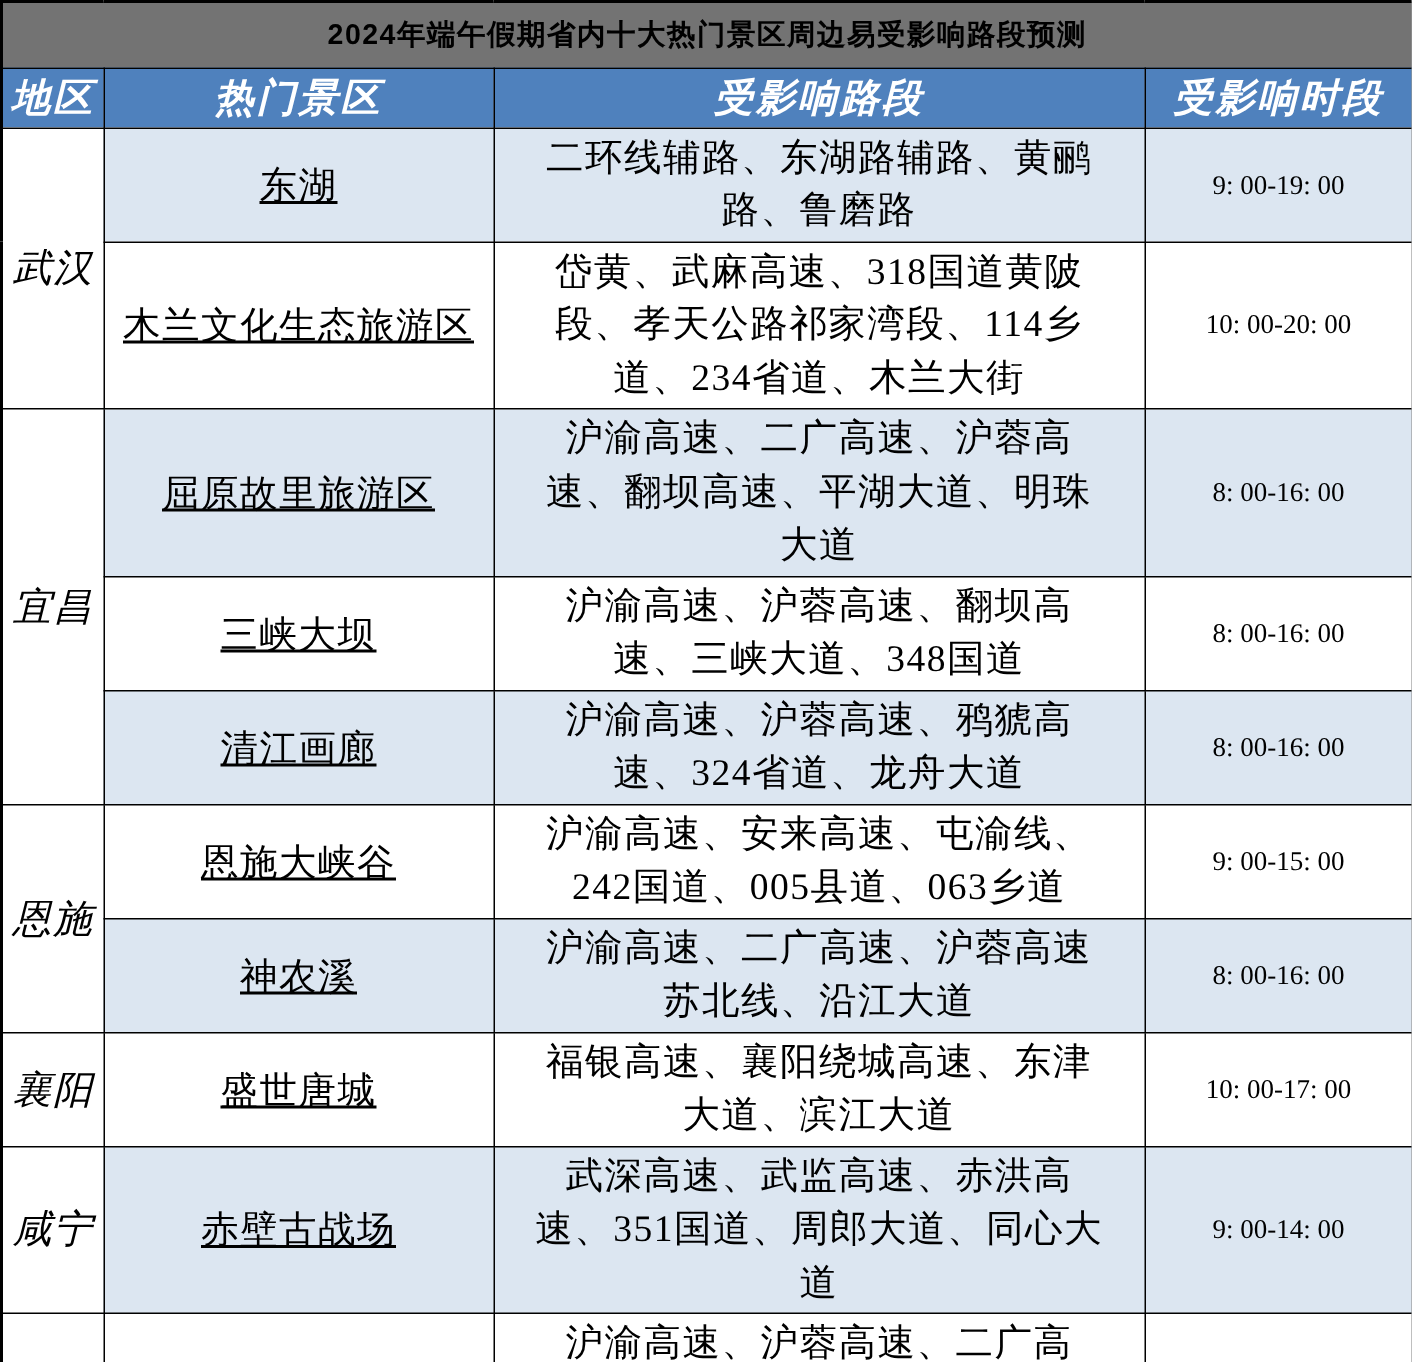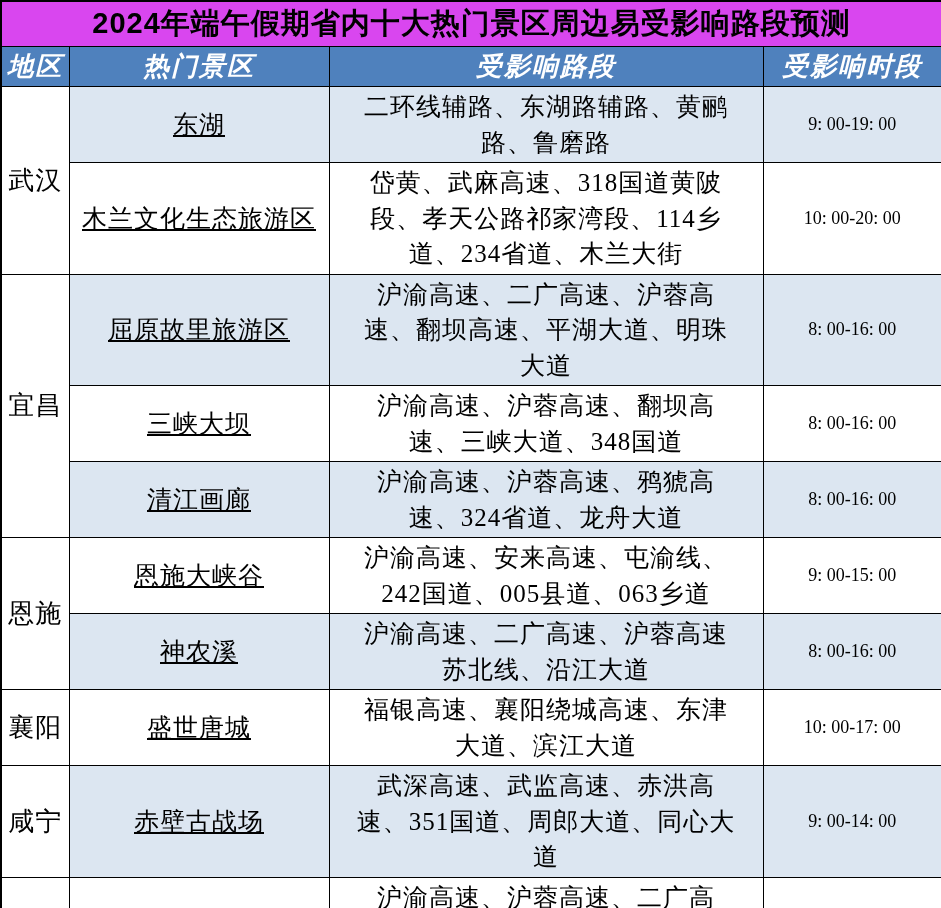--- a/index.html
+++ b/index.html
@@ -32,38 +32,39 @@
     text-align:center;
     vertical-align:middle;
     padding:2px 4px;
     box-sizing:border-box;
     background:var(--row_bg);
   }
   .title-cell{
     height:44px;
     font-family:"Liberation Sans","DejaVu Sans",sans-serif;
     font-weight:bold;
-    font-size:29px;
+    font-size:19px;
     color:var(--title_text);
     letter-spacing:1px;
-    background:#d946ef;
+    background:#737373;
   }
   tr.header-row th{
     height:37px;
     background:var(--header_bg);
     color:var(--header_text);
     font-size:26px;
     font-weight:bold;
     letter-spacing:2px;
     font-style:italic;
   }
   td.region{
     font-size:26px;
     letter-spacing:1px;
     background:#ffffff;
+    font-style:italic;
   }
   td.spot{font-size:25px;letter-spacing:1px;text-decoration:underline;}
   td.roads{font-size:25px;line-height:1.42;letter-spacing:1px;padding:2px 24px;}
   td.time{font-size:18px;white-space:nowrap;}
   tr.shade td.spot, tr.shade td.roads, tr.shade td.time{background:var(--stripe_bg);}
   tr.r1{height:75px;}
   tr.r2{height:102px;}
   tr.r3{height:106px;}
   tr.r4{height:70px;}
   tr.r5{height:71px;}

